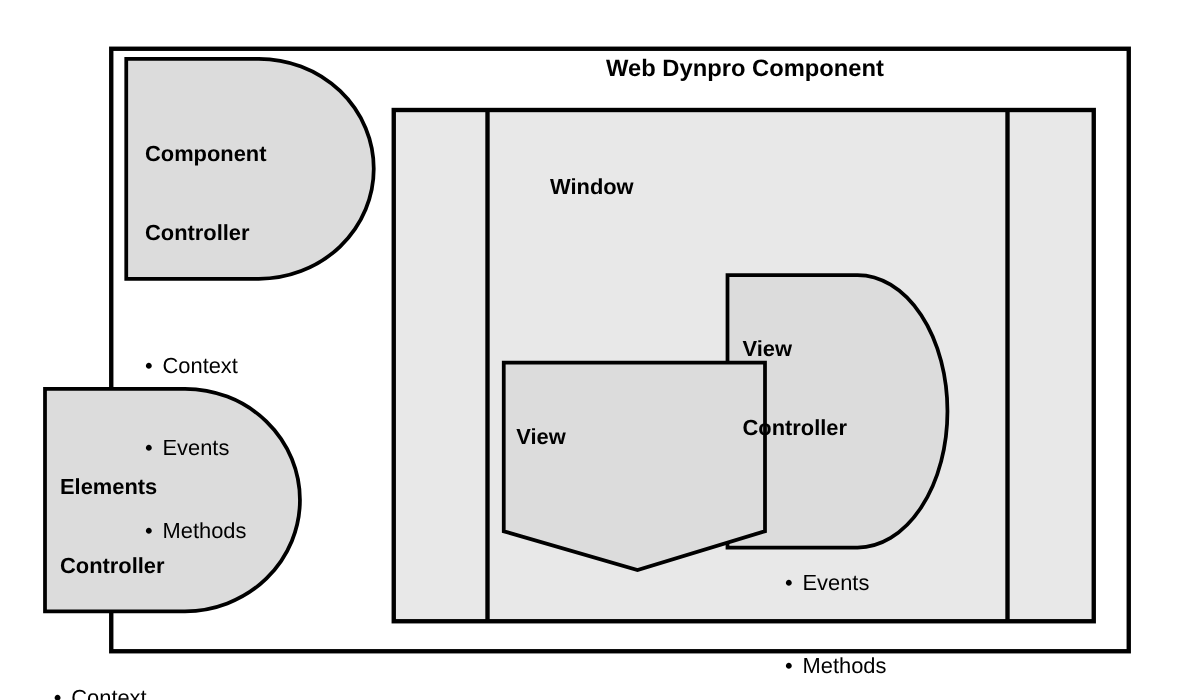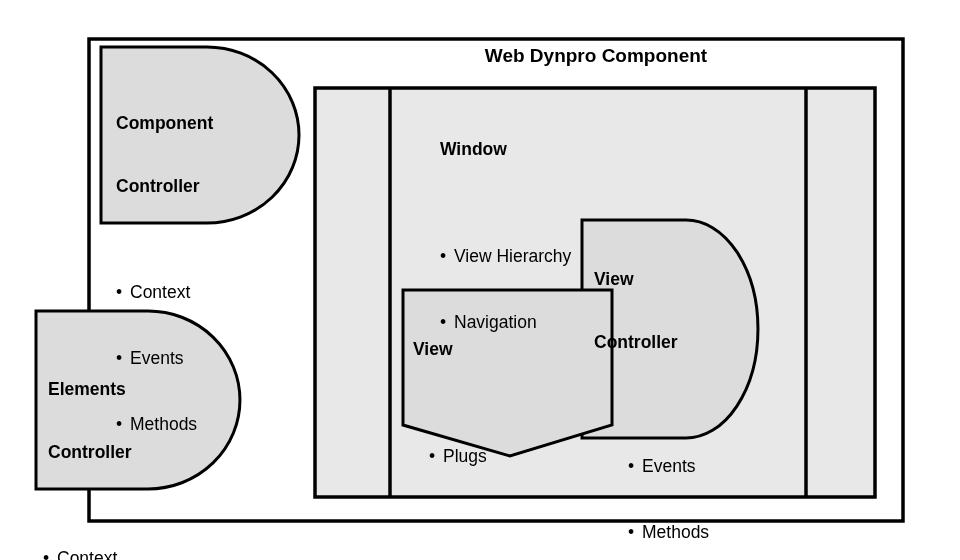--- a/index.html
+++ b/index.html
@@ -103,39 +103,34 @@
       <div class="hd">Controller</div>
       <div class="bullets" style="margin-left:-5px;">
         <div><span class="bullet-dot">•</span><span>Context</span></div>
         
         
       </div>
     </div>
 
     <div class="tbox" style="left:404px; top:98px;margin-left:36px;">
       <div class="hd">Window</div>
-      <div class="bullets">
-        <div><span class="bullet-dot">•</span><span>View Hierarchy</span></div>
-        <div><span class="bullet-dot">•</span><span>Navigation</span></div>
-      </div>
     </div>
 
     <div class="tbox" style="left:594px; top:228px;">
       <div class="hd">View</div>
       <div class="hd">Controller</div>
       <div class="bullets" style="margin-top:18px; margin-left:34px;">
         <div><span class="bullet-dot">•</span><span>Events</span></div>
         <div><span class="bullet-dot">•</span><span>Methods</span></div>
         
         
       </div>
     </div>
 
     <div class="tbox" style="left:413px; top:298px;">
       <div class="hd">View</div>
       <div class="bullets" style="margin-left:16px;">
-        <div><span class="bullet-dot">•</span><span>Plugs</span></div>
         
       </div>
     </div>
 
   </div>
 </div>
 
 </body></html>

